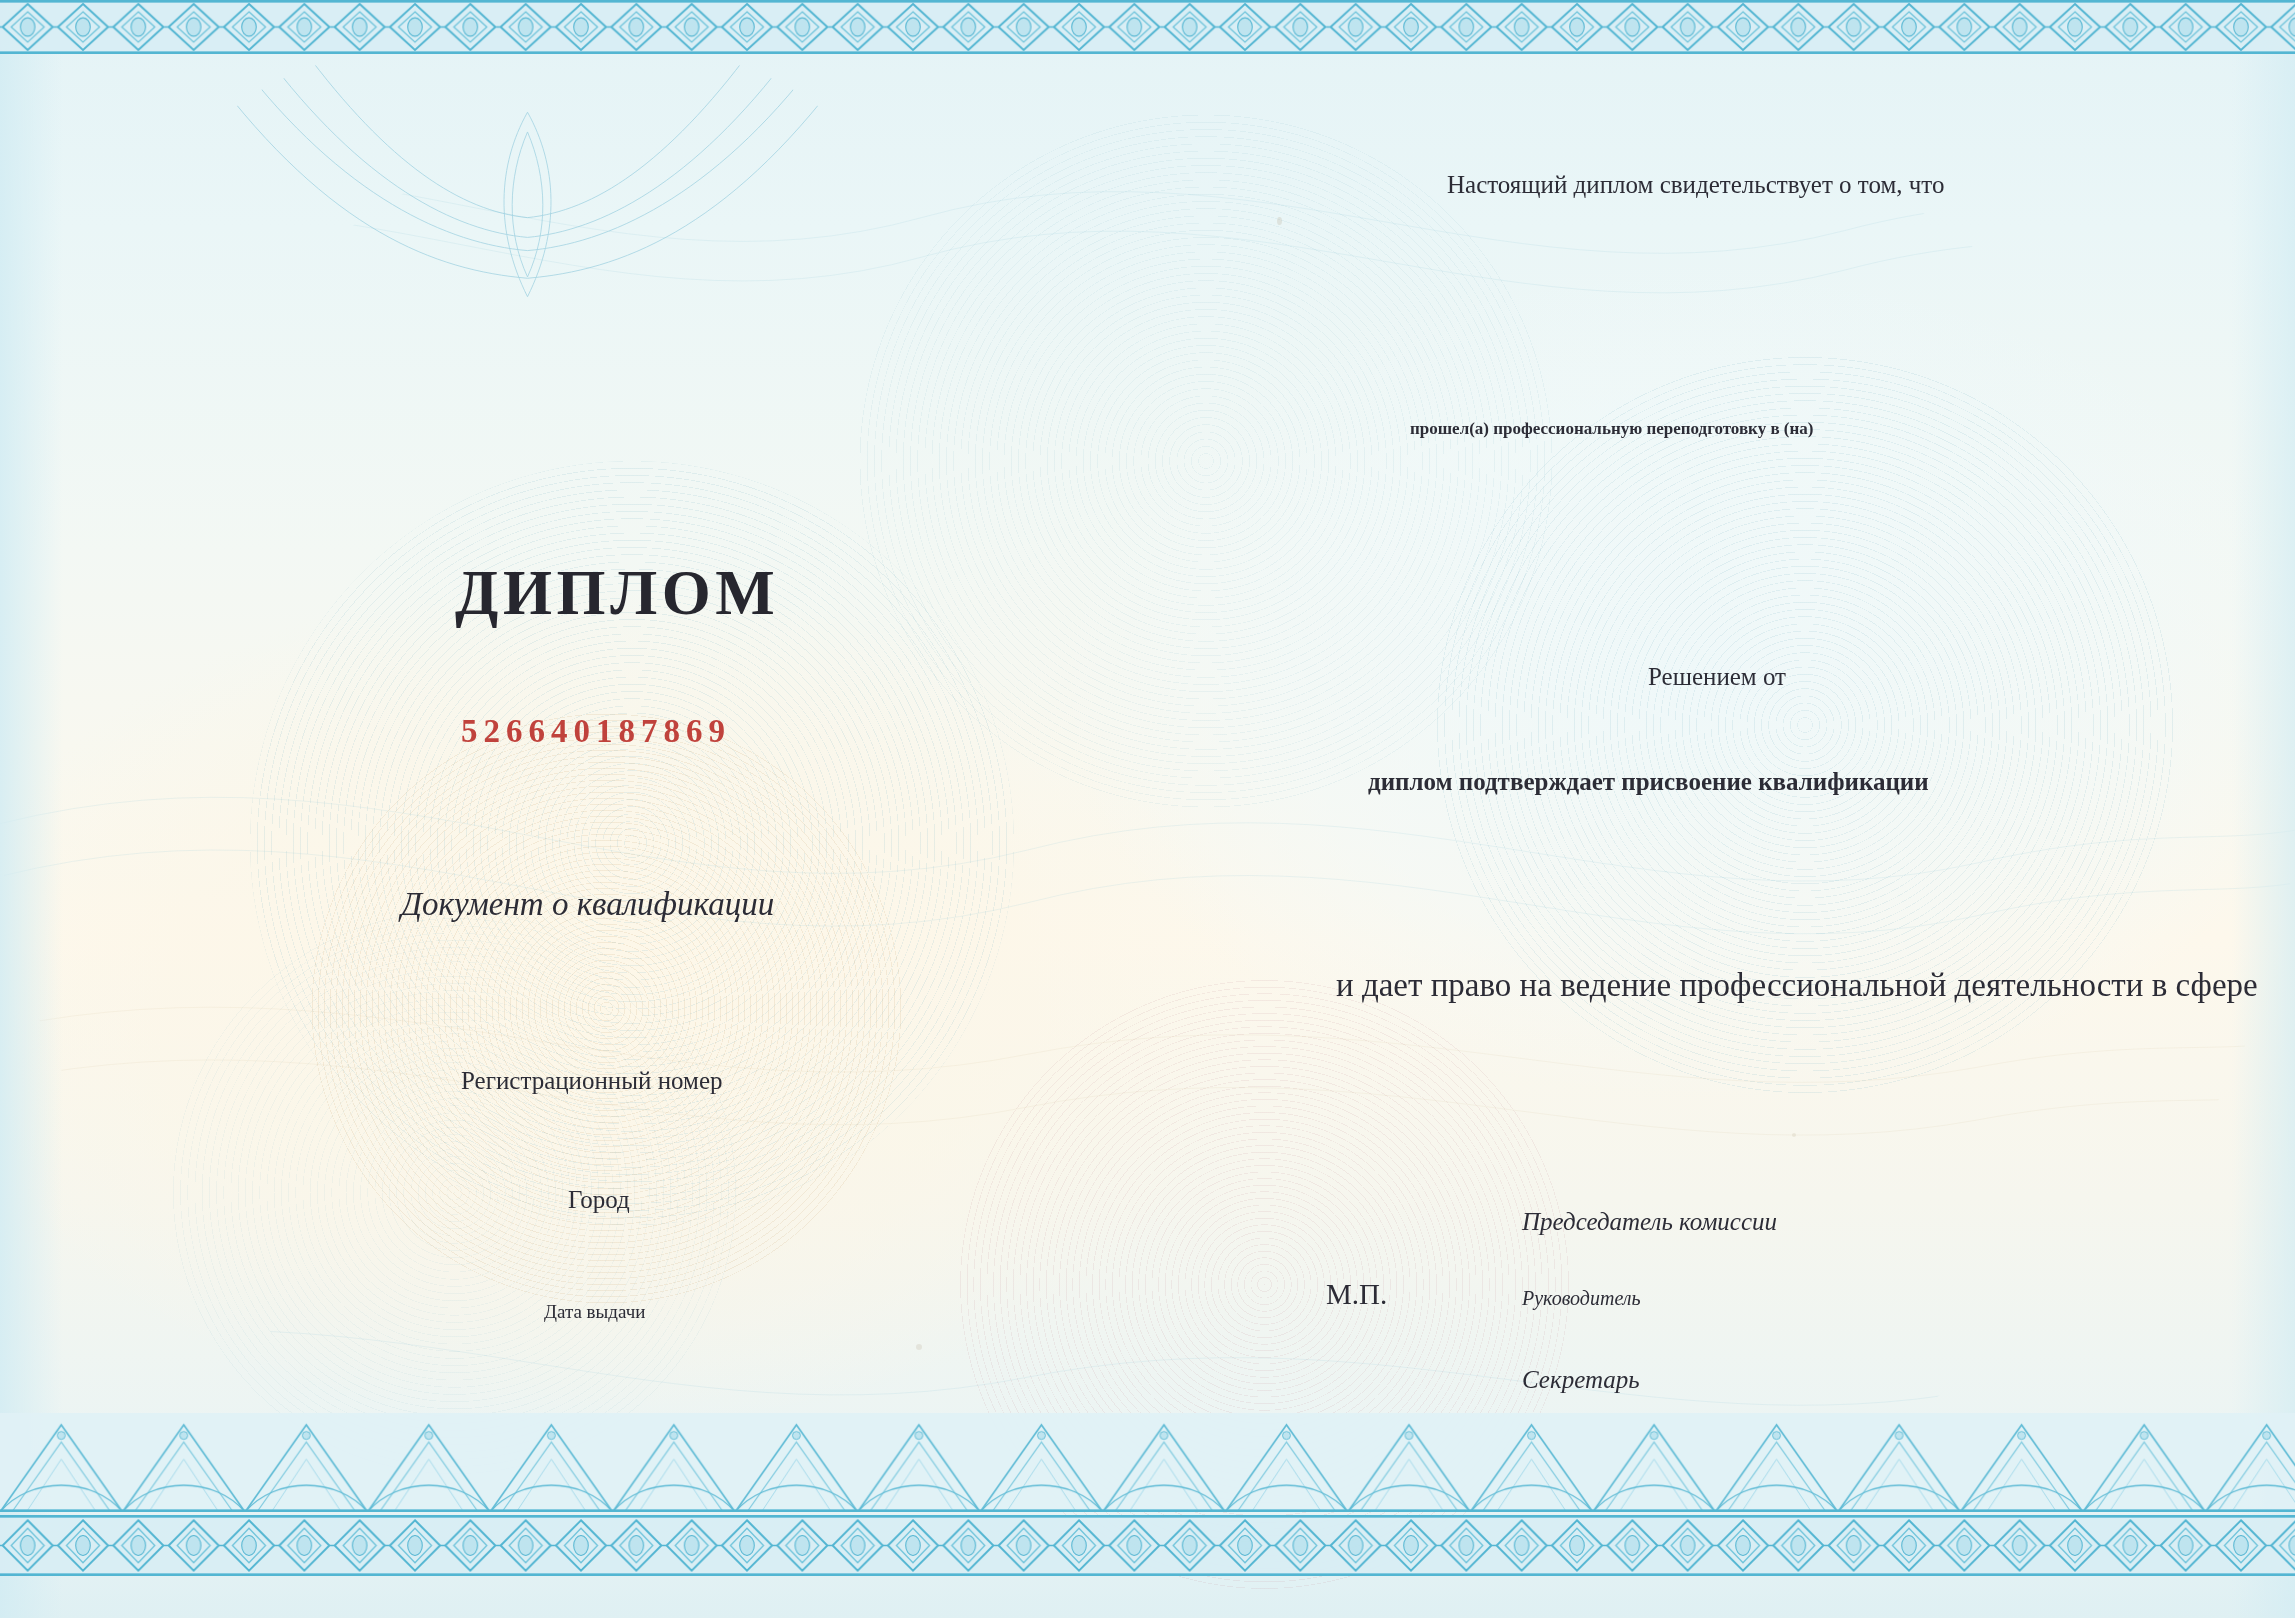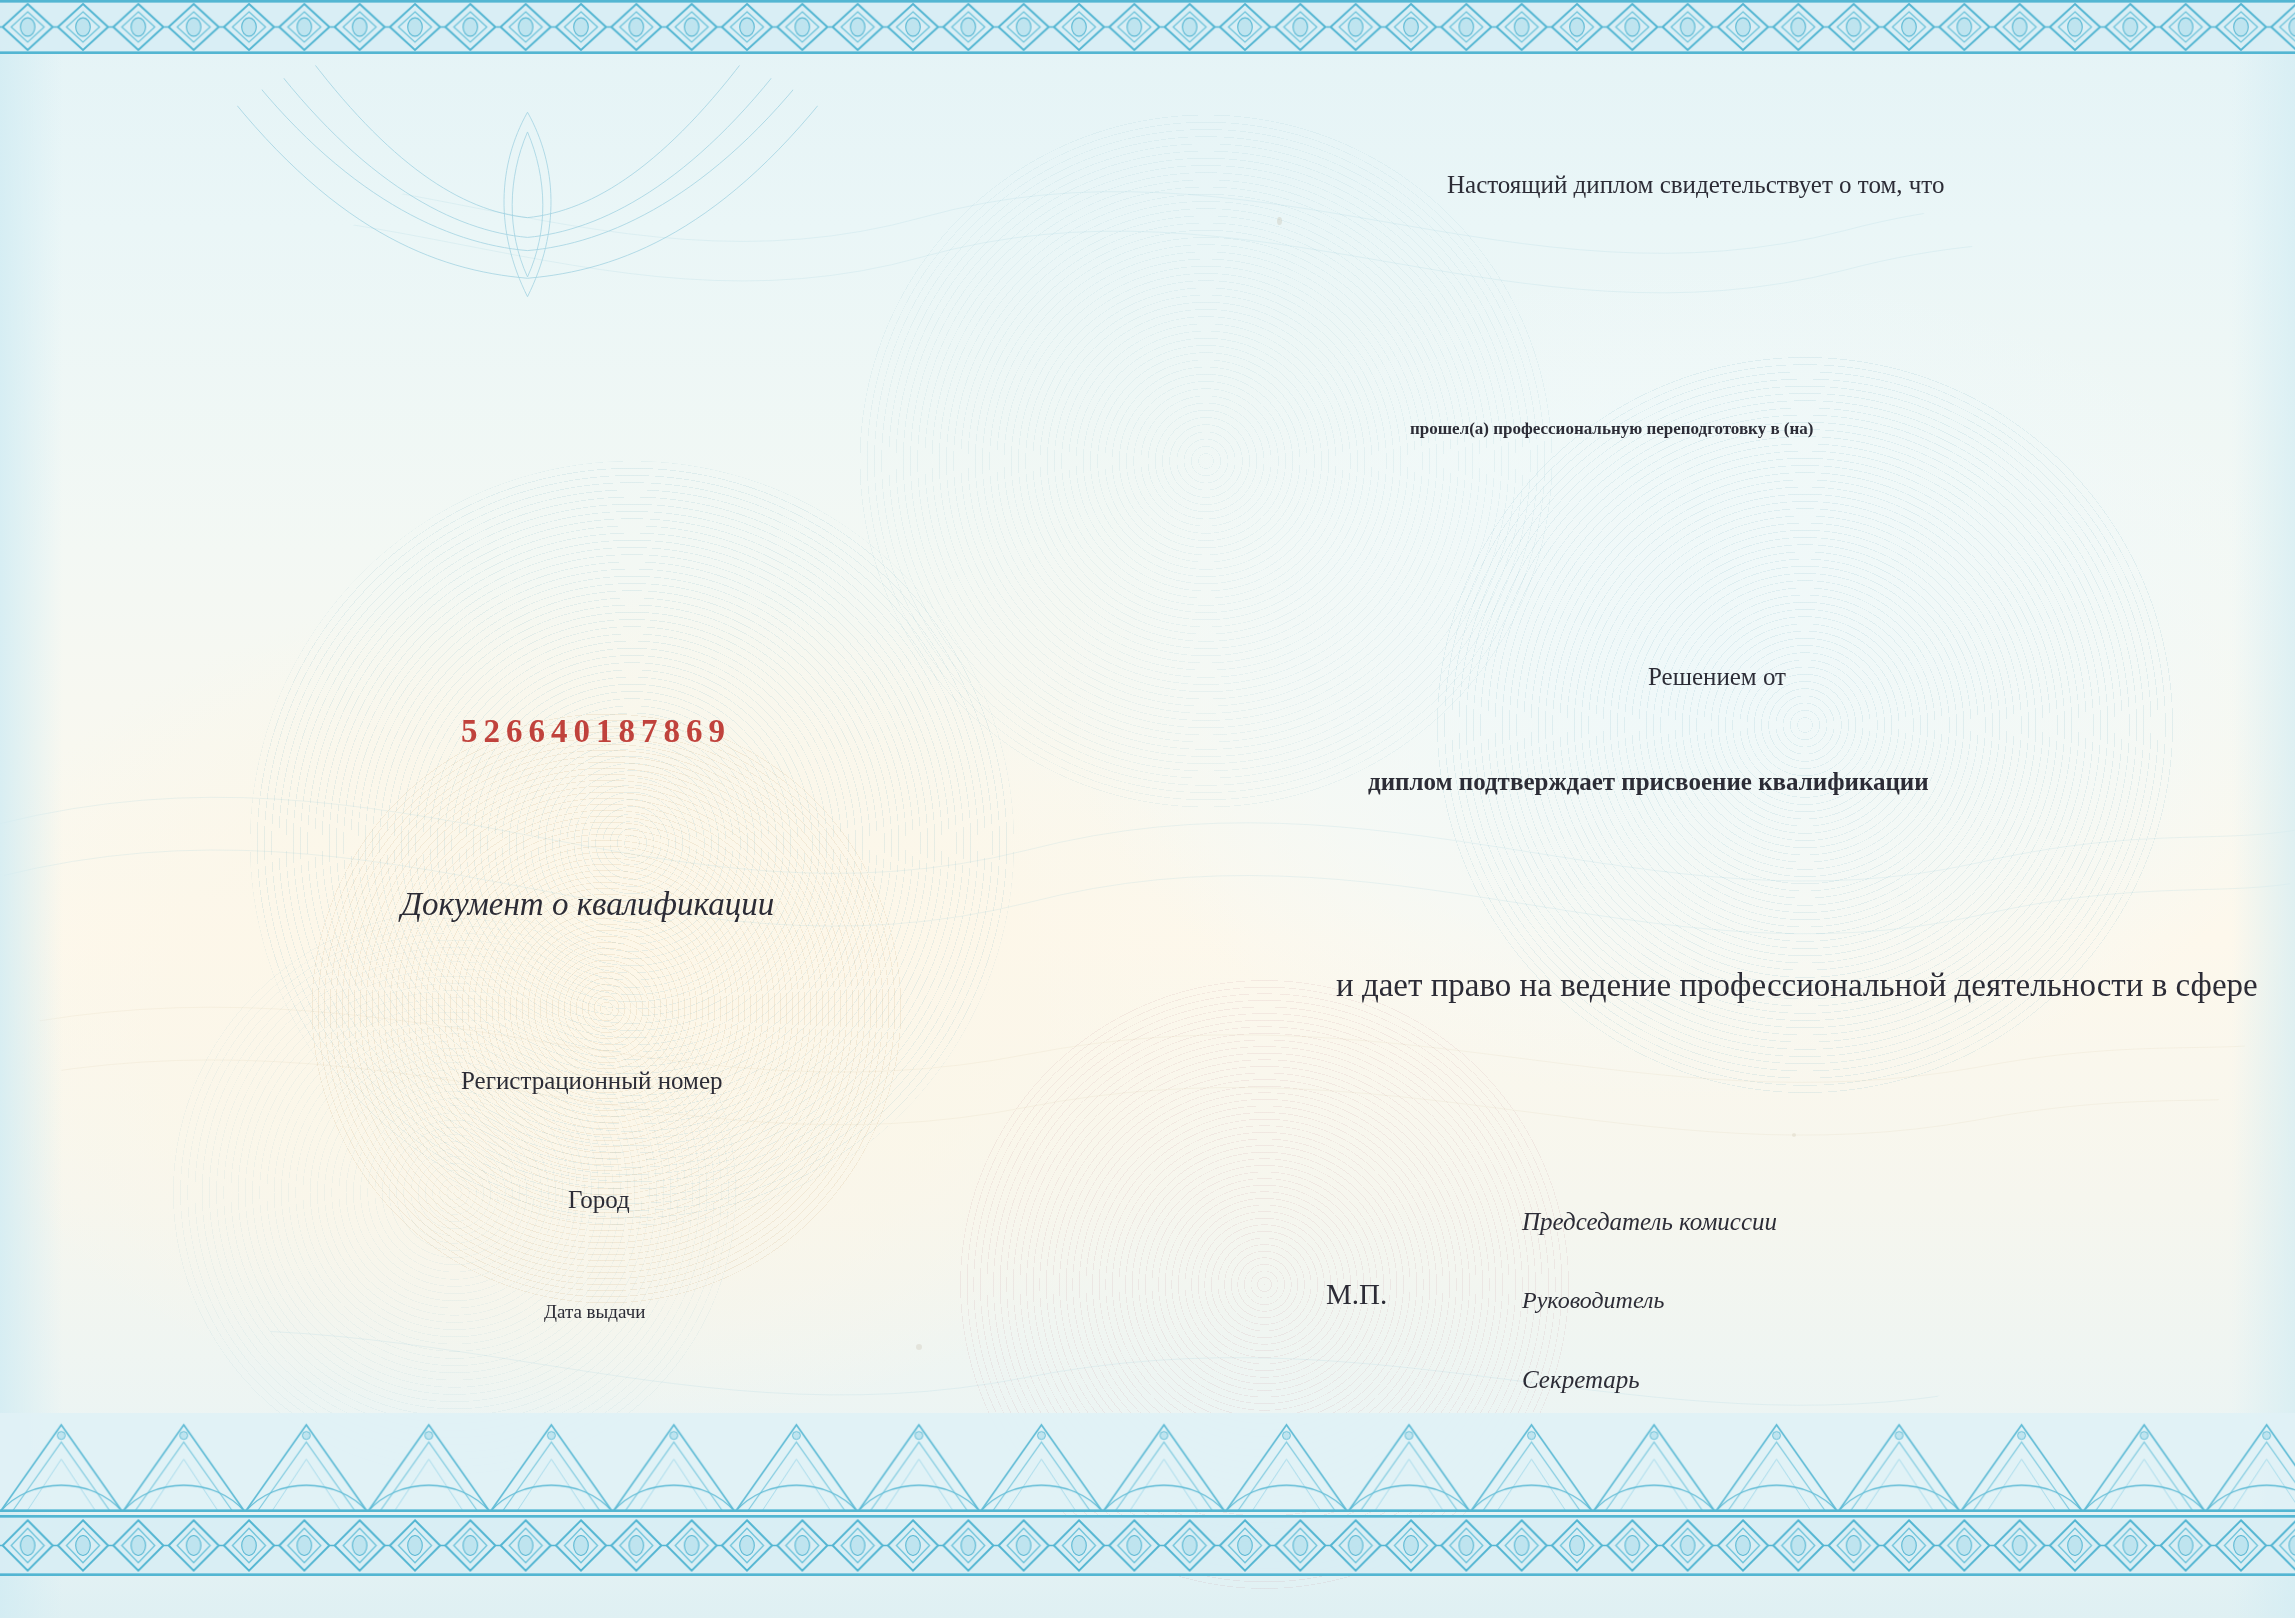--- a/index.html
+++ b/index.html
@@ -178,21 +178,21 @@
   #sign-chairman {
     left: 1522px;
     top: 1208px;
     font-size: 25px;
     font-style: italic;
     color: #2c2c36;
   }
   #sign-head {
     left: 1522px;
     top: 1287px;
-    font-size: 24px;
+    font-size: 20px;
     font-style: italic;
     color: #2c2c36;
     text-align: center;
   }
   #sign-secretary {
     left: 1522px;
     top: 1366px;
     font-size: 25px;
     font-style: italic;
     color: #2c2c36;
@@ -293,20 +293,21 @@
       <rect x="0" y="0" width="3484" height="92" fill="url(#diamondBot)"></rect>
       <rect x="0" y="0" width="3484" height="4" fill="#4cb3d1"></rect>
       <rect x="0" y="88" width="3484" height="4" fill="#4cb3d1"></rect>
     </svg>
   </div>
 
   <div class="speck" style="left:1277px; top:217px; width:4.6px; height:8px; opacity:.45;"></div>
   <div class="speck" style="left:916px; top:1344px; width:6px; height:6px; opacity:.4;"></div>
   <div class="speck" style="left:1792px; top:1133px; width:4px; height:4px; opacity:.35;"></div>
 
+  <div class="txt" id="title-diplom">ДИПЛОМ</div>
 
 
   <div class="txt" id="serial-number">526640187869</div>
 
   <div class="txt" id="doc-kind">Документ о квалификации</div>
 
   <div class="txt" id="reg-number-label">Регистрационный номер</div>
 
   <div class="txt" id="city-label">Город</div>
 

